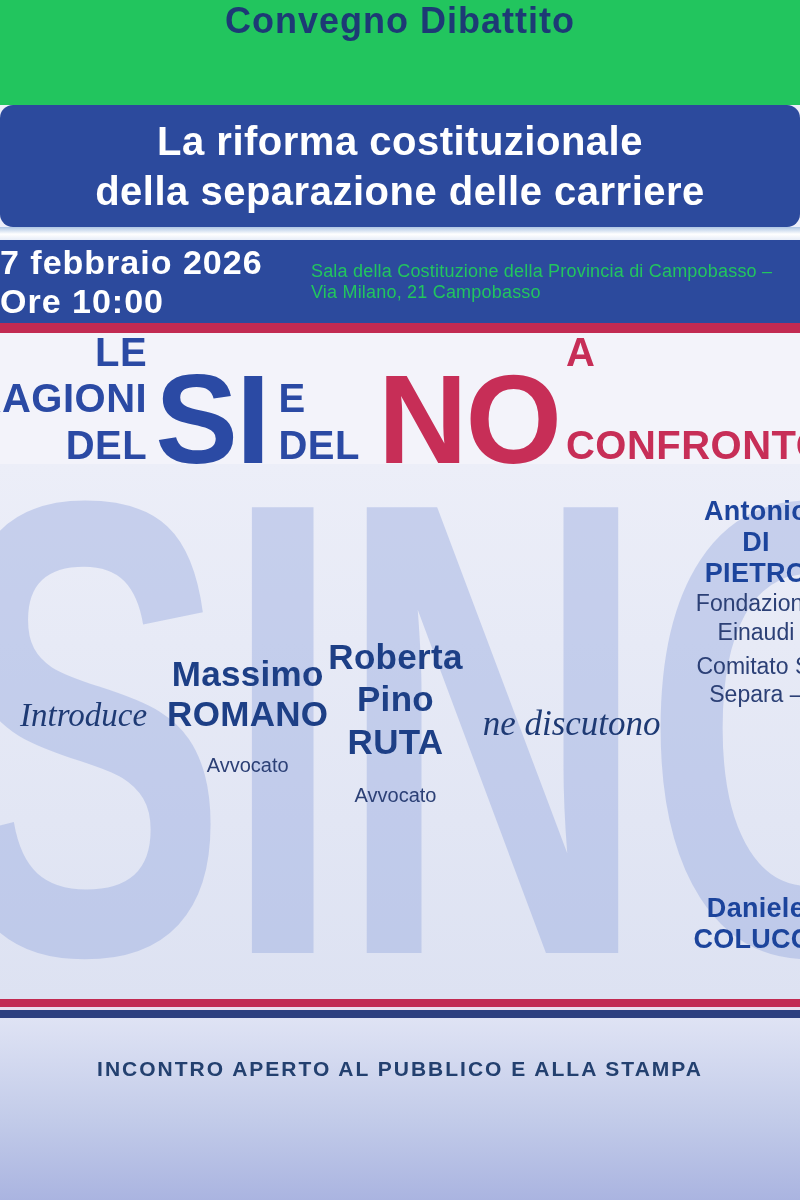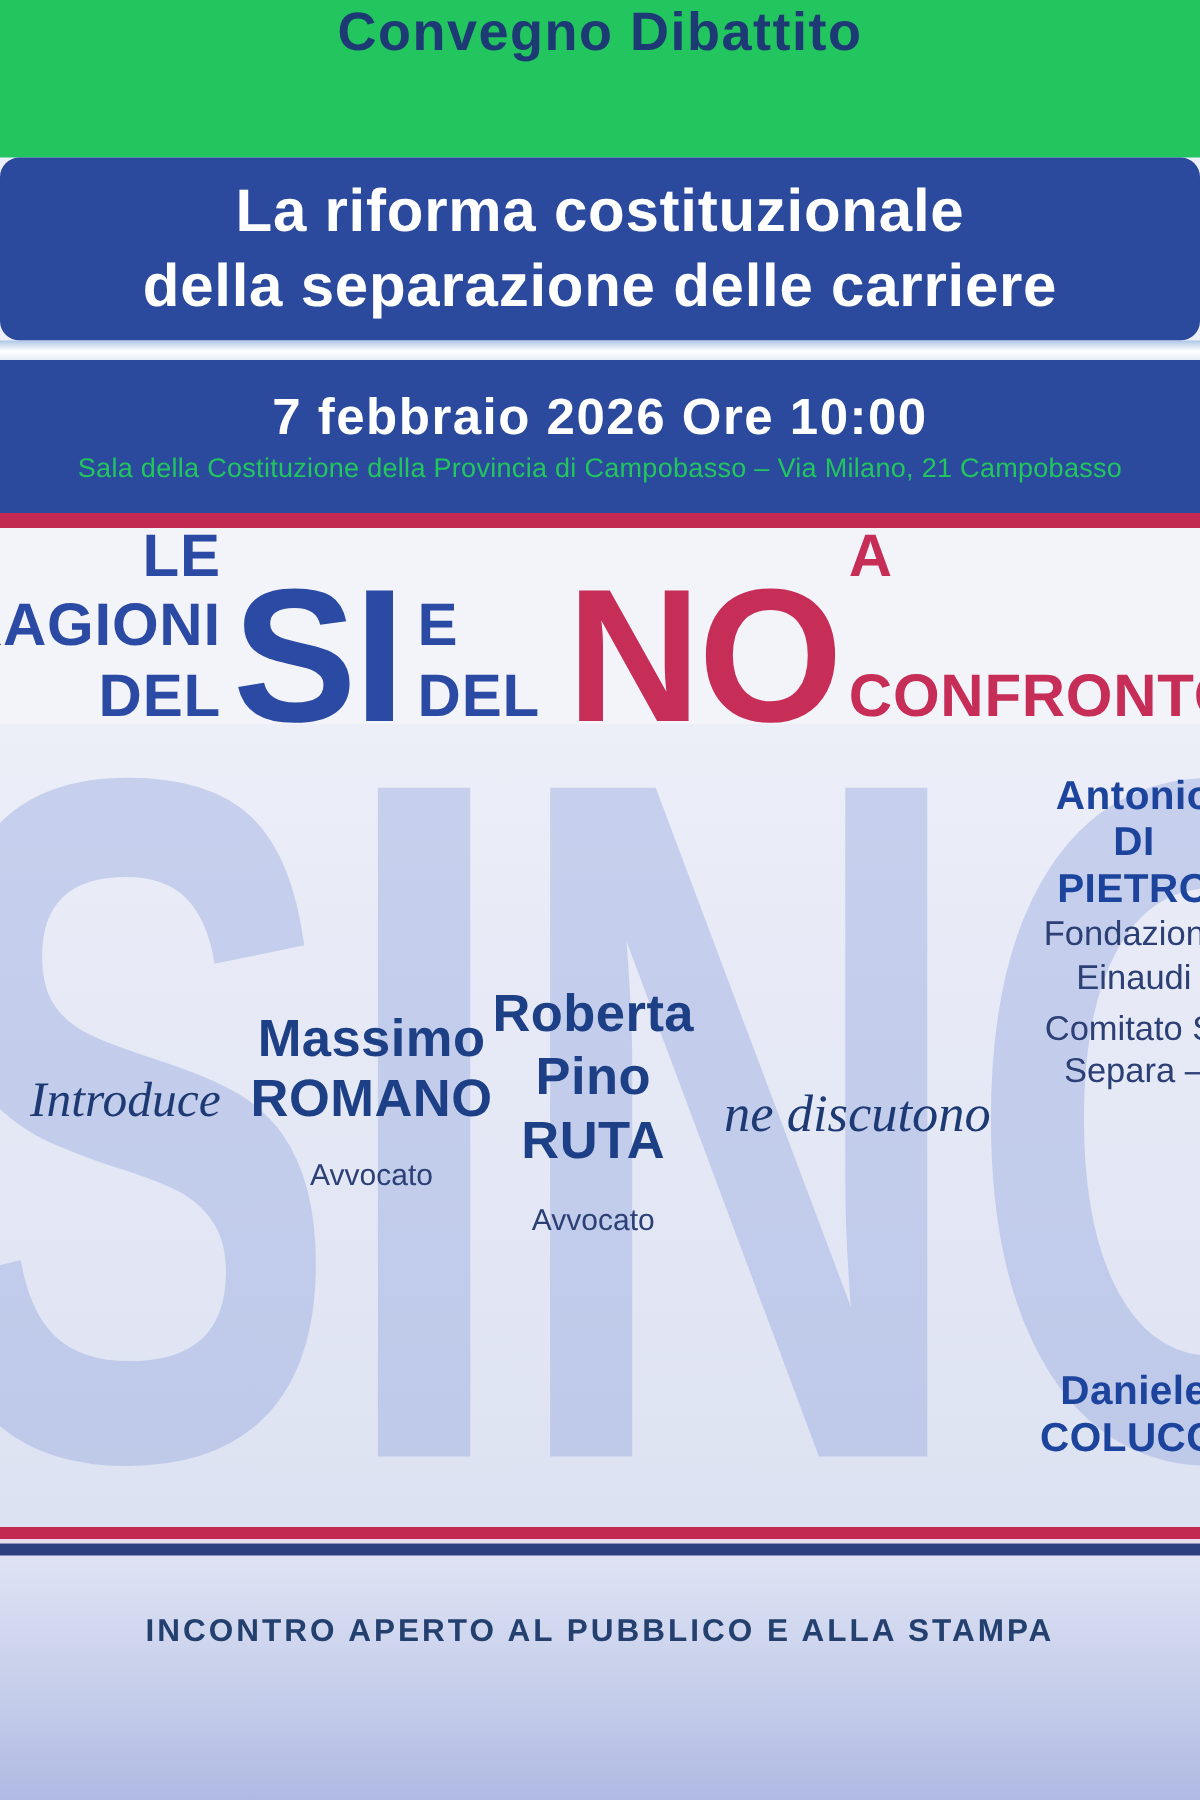--- a/index.html
+++ b/index.html
@@ -19,22 +19,22 @@
   .banner-title{
     height:122px;background:#2c4a9d;
     display:flex;flex-direction:column;align-items:center;justify-content:center;
     gap:6px;
     border-radius:13px;
   }
   .banner-title .line{color:#ffffff;font-size:40px;font-weight:bold;line-height:1.1;letter-spacing:0.5px;}
   .banner-sep{height:13px;background:linear-gradient(#aec6e4,#ffffff 55%,#e7edf8);}
   
   .banner-date{
-    height:102px;background:#2c4a9d;
-    display:flex;flex-direction:column;align-items:center;justify-content:center;gap:4px;
+    height:83px;background:#2c4a9d;
+    display:flex;flex-direction:row;align-items:center;justify-content:center;gap:4px;
   }
   .date-line{color:#ffffff;font-size:34px;font-weight:bold;letter-spacing:1px;}
   .venue-line{color:#22c55e;font-size:18px;font-weight:500;letter-spacing:0.2px;}
   .stripe-red-top{height:10px;background:#c22a52;border-top:2px solid #eadcе6;}
   
   .headline-section{
     height:131px;background:#f3f3fa;
     display:flex;align-items:center;justify-content:center;
   }
   .headline{display:flex;align-items:flex-end;}

